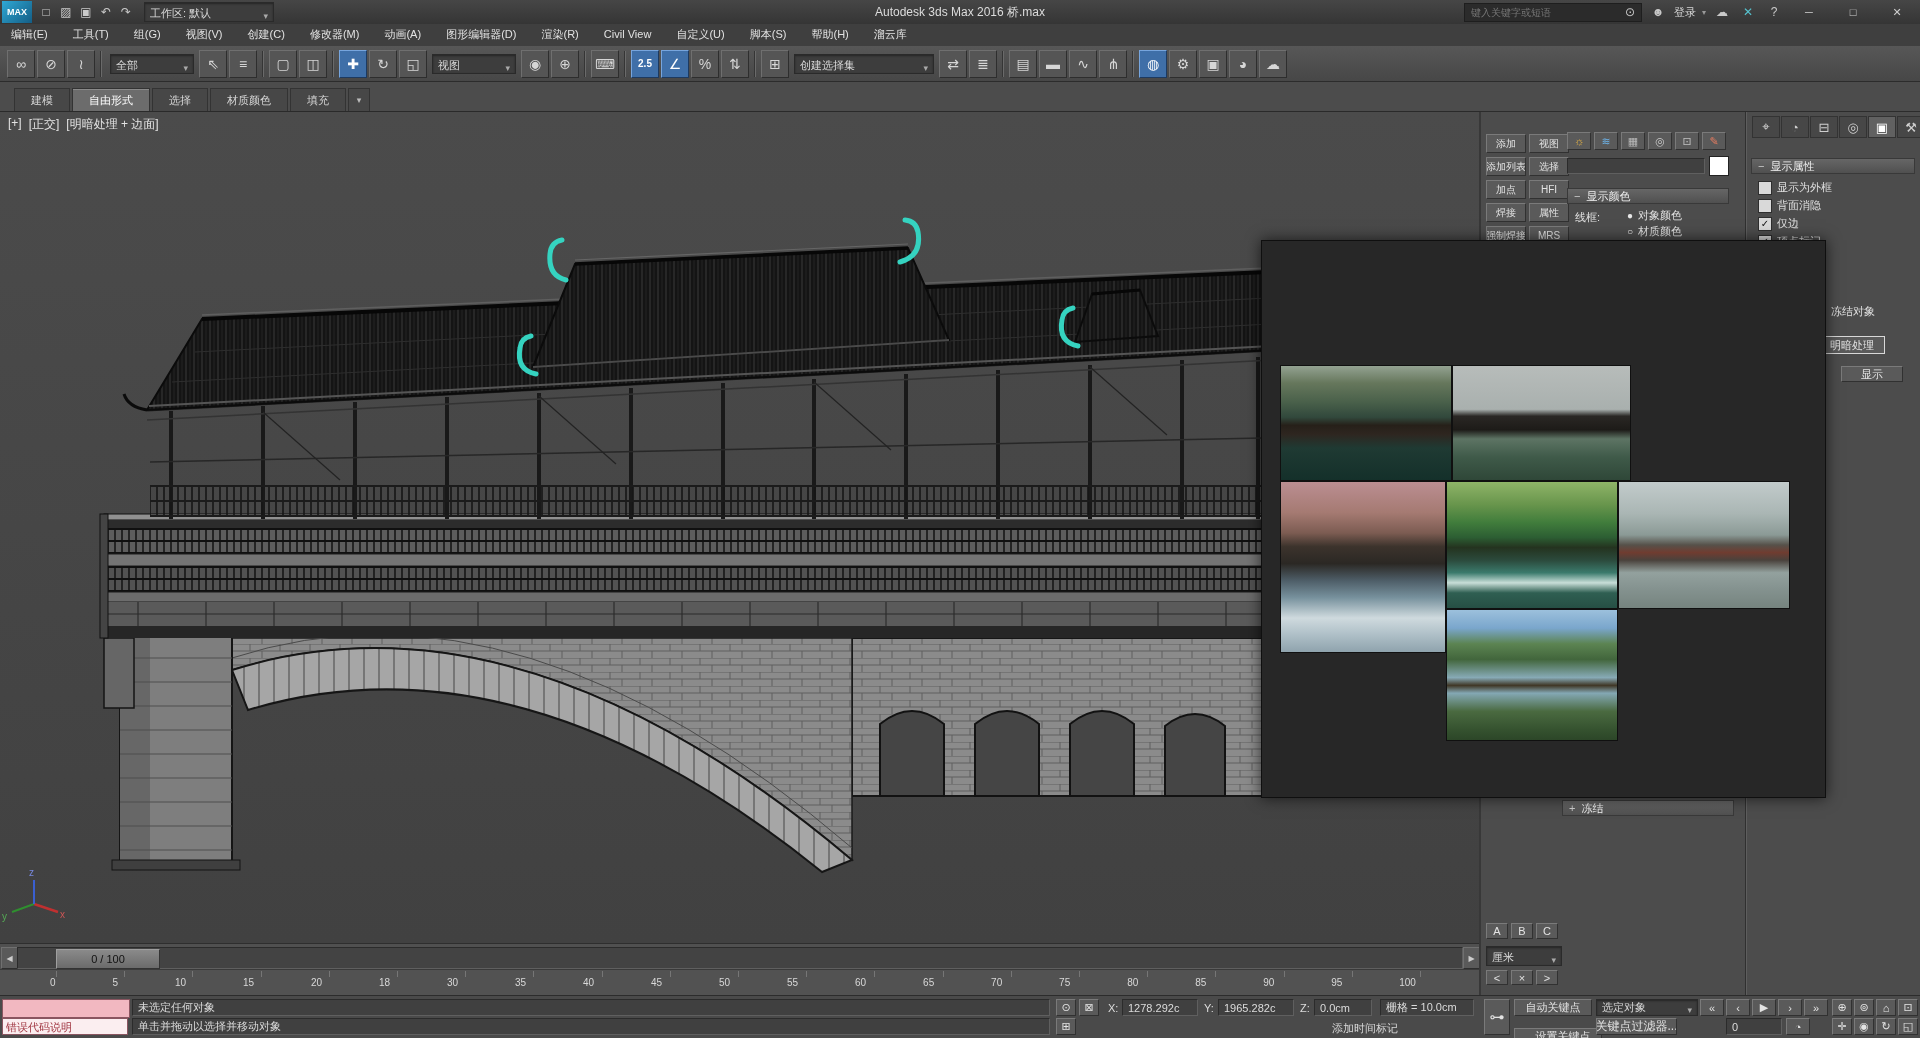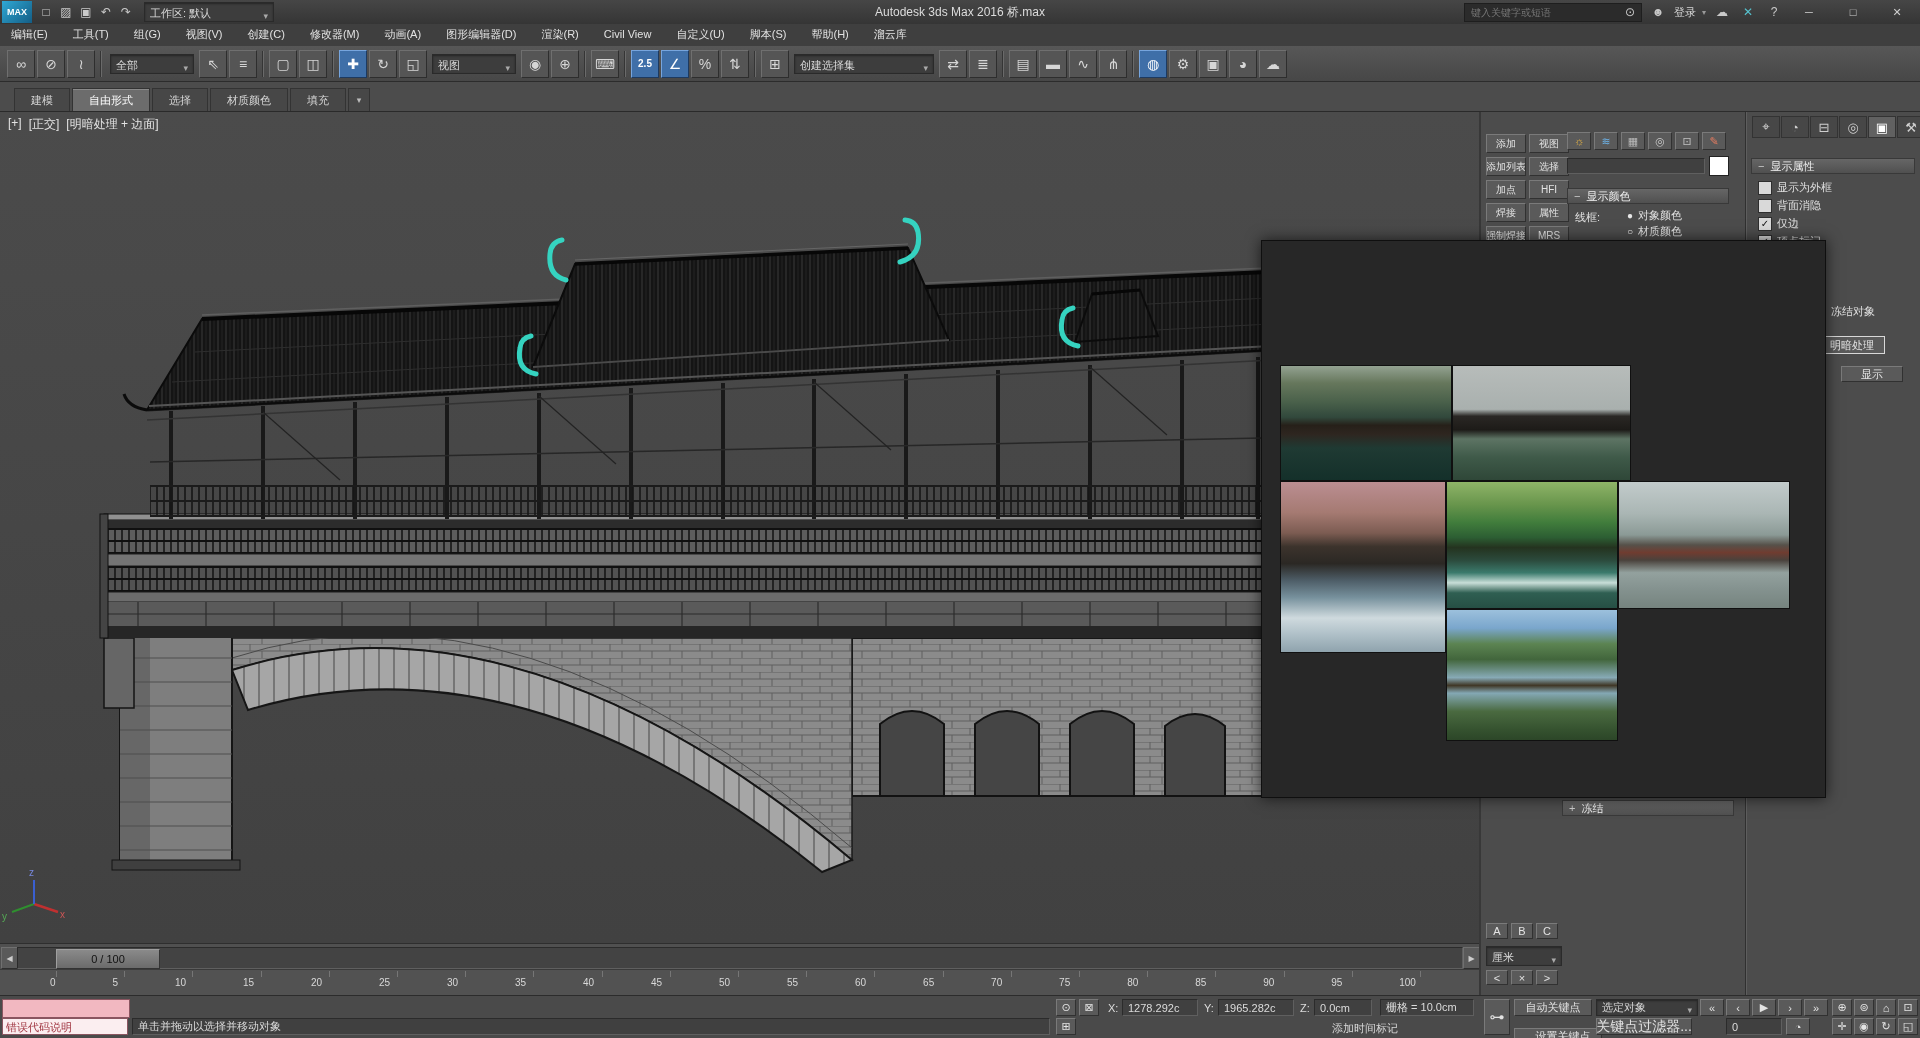--- a/index.html
+++ b/index.html
@@ -304,21 +304,21 @@
   </div>
 
   <div class="trackbar">
     <div class="tick-lines"></div>
     <div class="ticks">
       <span>0</span>
       <span>5</span>
       <span>10</span>
       <span>15</span>
       <span>20</span>
-      <span>25</span>
+      <span>18</span>
       <span>30</span>
       <span>35</span>
       <span>40</span>
       <span>45</span>
       <span>50</span>
       <span>55</span>
       <span>60</span>
       <span>65</span>
       <span>70</span>
       <span>75</span>
@@ -417,20 +417,23 @@
 
     <span class="abs" style="left:85px;top:192px;color:#e0e0e0;">冻结对象</span>
     <span class="btn sbtn" style="left:73px;top:224px;width:66px;height:18px;border-color:#d8d8d8;">明暗处理</span>
     <span class="btn sbtn" style="left:95px;top:254px;width:62px;height:16px;">显示</span>
   </div>
 
   <div class="statusbar">
     <div class="abs" style="left:2px;top:3px;width:126px;height:17px;background:#f2b8c1;border:1px solid #8a5560;"></div>
     <div class="abs" style="left:2px;top:22px;width:126px;height:17px;background:#fbeef0;border:1px solid #8a5560;color:#a03540;line-height:17px;padding-left:3px;box-sizing:border-box;overflow:hidden;white-space:nowrap;">错误代码说明</div>
 
+    <div class="field" style="left:132px;top:3px;width:918px;height:17px;">
+        <span>未选定任何对象</span>
+      </div>
     <div class="field" style="left:132px;top:22px;width:918px;height:17px;">
         <span>单击并拖动以选择并移动对象</span>
       </div>
 
     <span class="btn sbtn" style="left:1056px;top:3px;width:20px;height:17px;">⊙</span>
     <span class="btn sbtn" style="left:1079px;top:3px;width:20px;height:17px;">⊠</span>
     <span class="btn sbtn" style="left:1056px;top:22px;width:20px;height:17px;">⊞</span>
 
     <span class="abs" style="left:1108px;top:6px;">X:</span>
     <div class="field" style="left:1122px;top:3px;width:76px;height:17px;">
@@ -450,21 +453,21 @@
       </div>
     <span class="abs" style="left:1332px;top:25px;color:#d8d8d8;">添加时间标记</span>
 
     <span class="btn sbtn" style="left:1484px;top:3px;width:26px;height:36px;font-size:15px;">⊶</span>
     <span class="btn sbtn" style="left:1514px;top:3px;width:78px;height:17px;">自动关键点</span>
     <span class="btn sbtn" style="left:1514px;top:32px;width:88px;height:17px;padding-left:10px;">设置关键点</span>
     <div class="combo" style="position:absolute;left:1596px;top:3px;width:90px;height:15px;">
       <span>选定对象</span>
         <span class="caret">▾</span>
     </div>
-    <span class="btn sbtn" style="left:1596px;top:22px;width:96px;height:17px;font-size:14px;">关键点过滤器...</span>
+    <span class="btn sbtn" style="left:1596px;top:22px;width:81px;height:17px;font-size:12px;">关键点过滤器...</span>
 
     <span class="btn sbtn" style="left:1700px;top:3px;width:24px;height:17px;">«</span>
     <span class="btn sbtn" style="left:1726px;top:3px;width:24px;height:17px;">‹</span>
     <span class="btn sbtn" style="left:1752px;top:3px;width:24px;height:17px;">▶</span>
     <span class="btn sbtn" style="left:1778px;top:3px;width:24px;height:17px;">›</span>
     <span class="btn sbtn" style="left:1804px;top:3px;width:24px;height:17px;">»</span>
     <div class="field" style="left:1726px;top:22px;width:56px;height:17px;">
         <span>0</span>
       </div>
     <span class="btn sbtn" style="left:1786px;top:22px;width:24px;height:17px;">◔</span>

